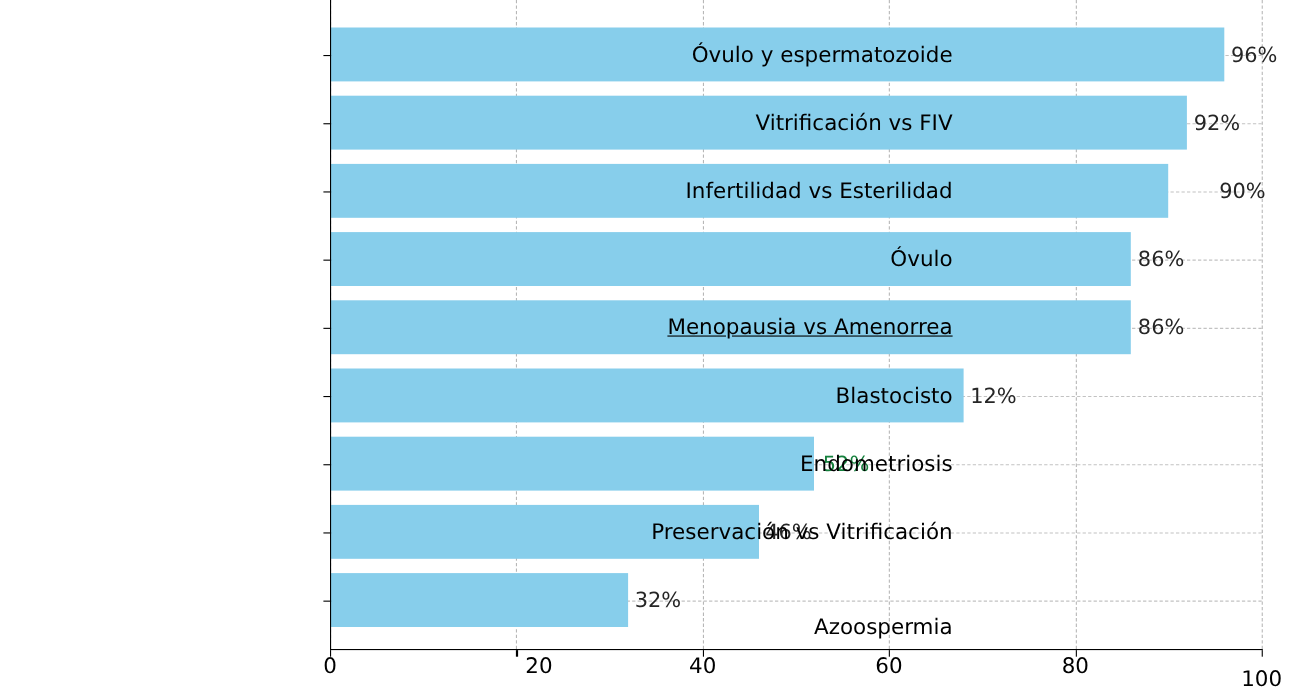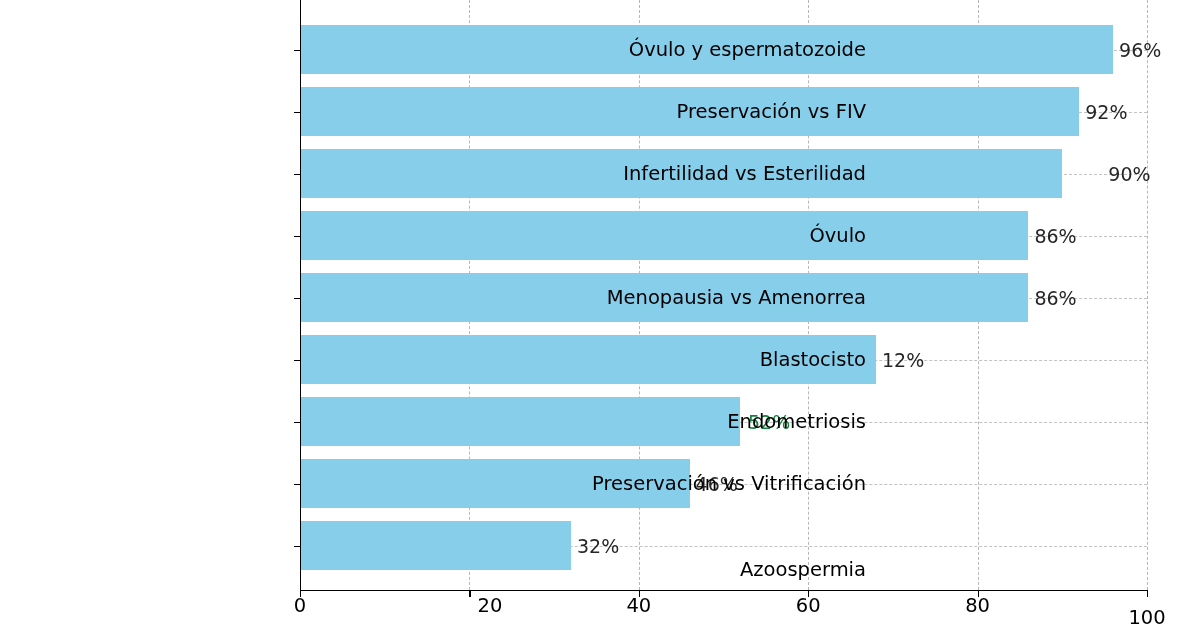--- a/index.html
+++ b/index.html
@@ -140,27 +140,27 @@
       <div class="bar" title="Preservación vs Vitrificación 46%" style="left: 300px; top: 459.25px; width: 389.62px; height: 48.5px; background: rgb(135, 206, 235);"></div>
       <div class="bar-value-label" style="left: 695.62px; top: 474.5px; color: rgb(38, 38, 38);">46%</div>
       <div class="bar" title="Azoospermia 32%" style="left: 300px; top: 521.25px; width: 271.04px; height: 48.5px; background: rgb(135, 206, 235);"></div>
       <div class="bar-value-label" style="left: 577.04px; top: 536.5px; color: rgb(38, 38, 38);">32%</div>
     </div>
 
   <div id="yticks">
       <div class="ytick-mark" style="top: 49.5px;"></div>
       <div class="ytick-label" style="top: 39.5px;">Óvulo y espermatozoide</div>
       <div class="ytick-mark" style="top: 111.5px;"></div>
-      <div class="ytick-label" style="top: 101.5px;">Preservación vs FIV</div>
+      <div class="ytick-label" style="top: 101.5px;">Vitrificación vs FIV</div>
       <div class="ytick-mark" style="top: 173.5px;"></div>
       <div class="ytick-label" style="top: 163.5px;">Infertilidad vs Esterilidad</div>
       <div class="ytick-mark" style="top: 235.5px;"></div>
       <div class="ytick-label" style="top: 225.5px;">Óvulo</div>
       <div class="ytick-mark" style="top: 297.5px;"></div>
-      <div class="ytick-label" style="top: 287.5px;">Menopausia vs Amenorrea</div>
+      <div class="ytick-label" style="top: 287.5px; text-decoration: underline;">Menopausia vs Amenorrea</div>
       <div class="ytick-mark" style="top: 359.5px;"></div>
       <div class="ytick-label" style="top: 349.5px;">Blastocisto</div>
       <div class="ytick-mark" style="top: 421.5px;"></div>
       <div class="ytick-label" style="top: 411.5px;">Endometriosis</div>
       <div class="ytick-mark" style="top: 483.5px;"></div>
       <div class="ytick-label" style="top: 473.5px;">Preservación vs Vitrificación</div>
       <div class="ytick-mark" style="top: 545.5px;"></div>
       <div class="ytick-label" style="top: 560px;">Azoospermia</div>
     </div>
 

